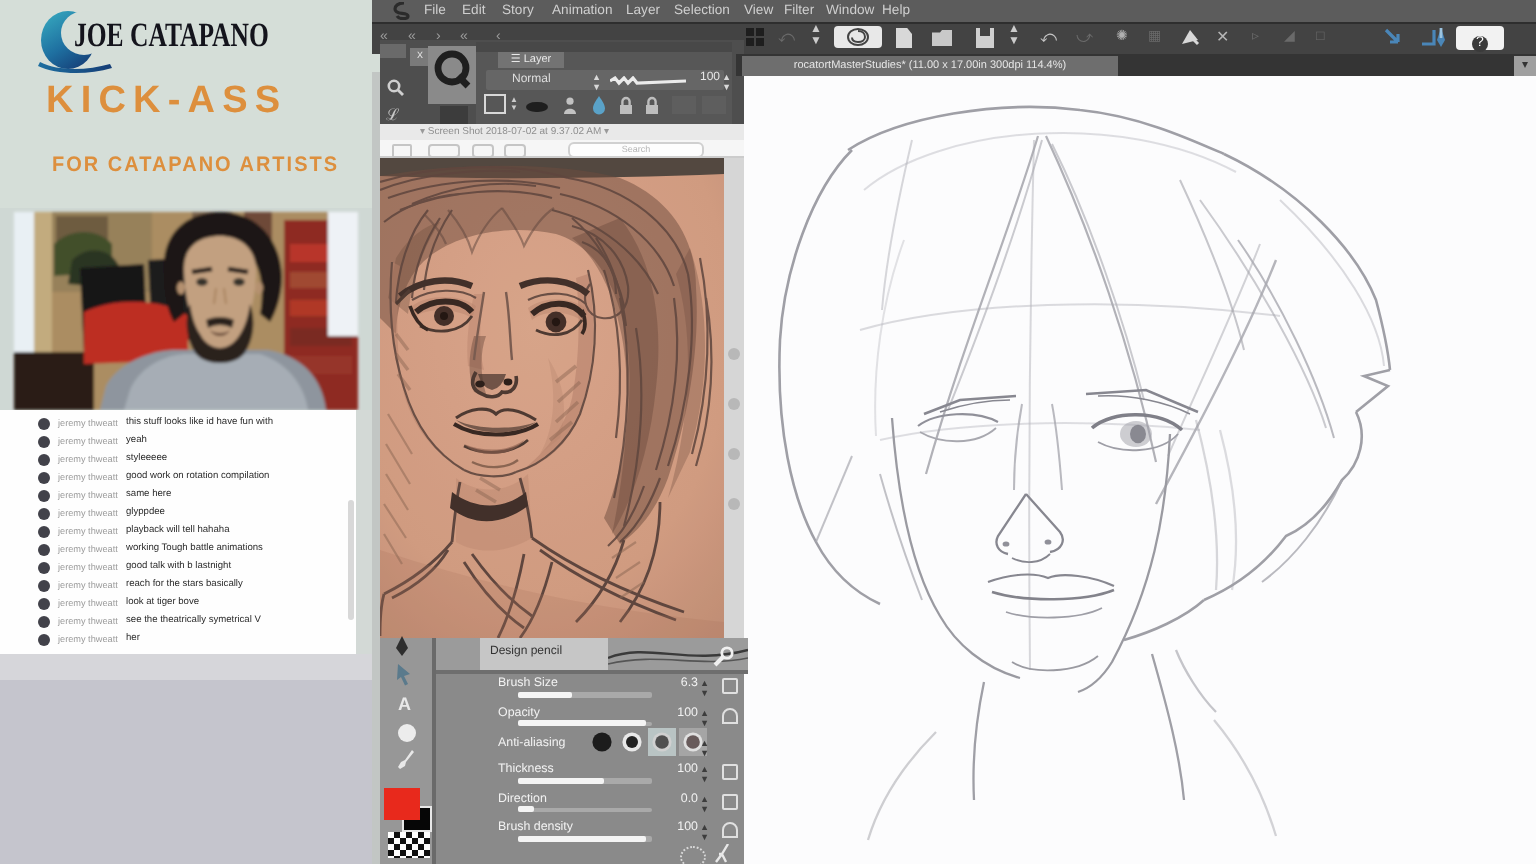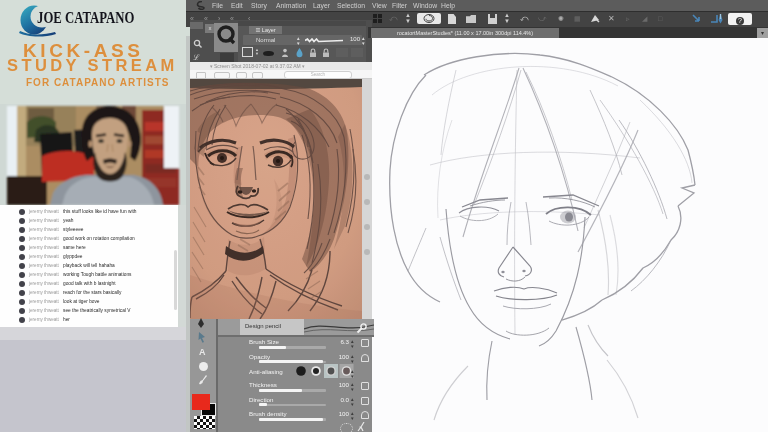--- a/index.html
+++ b/index.html
@@ -24,21 +24,20 @@
           </linearGradient>
         </defs>
 <ellipse cx="24" cy="17" rx="13.5" ry="14.5" fill="url(#lg1)"></ellipse>
 <ellipse cx="32" cy="13.5" rx="11.5" ry="11" fill="#d5ded8"></ellipse>
 <path d="M10 28 C20 33 34 32 45 29 L46 31 C33 35 17 34 9 30 Z" fill="url(#lg2)"></path>
 </svg>
 </div>
 <div class="abs" style="left:37px;top:8px;width:150px;height:20px;font-family:'Liberation Serif',serif;font-weight:bold;font-size:17px;color:#14141c;transform:scaleX(.75);transform-origin:0 0;letter-spacing:0px">JOE CATAPANO</div>
 
 <div class="abs" style="left:23px;top:40px;color:#dd8f3d;font-weight:bold;font-size:19px;letter-spacing:3.6px;transform:scaleY(1.0);transform-origin:0 0">KICK-ASS</div>
-<div class="abs" style="left:7px;top:55px;color:#dd8f3d;font-weight:bold;font-size:16.5px;letter-spacing:3.4px;transform:scaleY(1.05);transform-origin:0 0">STUDY STREAM</div>
 <div class="abs" style="left:26px;top:77px;color:#dd8f3d;font-weight:bold;font-size:10px;letter-spacing:1.0px;transform:scaleY(1.05);transform-origin:0 0">FOR CATAPANO ARTISTS</div>
 
 <div class="abs" style="left:0;top:104px;width:190px;height:101px;background:#cfd8d4">
 <svg width="190" height="101" viewBox="0 0 190 101">
 <defs>
           <filter id="bl">
             <feGaussianBlur stdDeviation="0.8"></feGaussianBlur>
           </filter>
         </defs>
 <g filter="url(#bl)">

